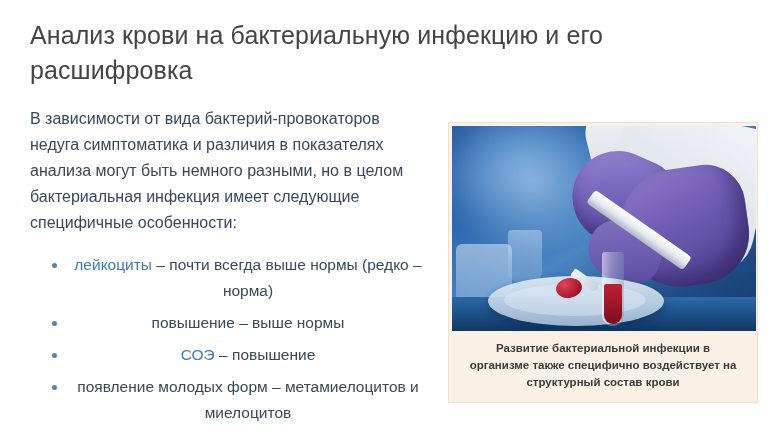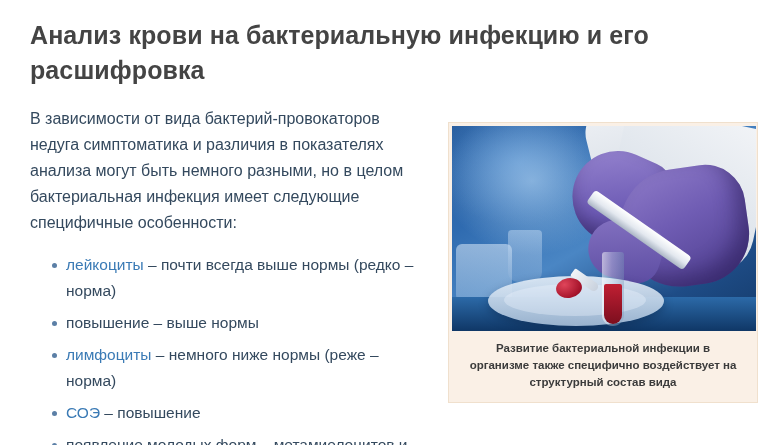--- a/index.html
+++ b/index.html
@@ -17,21 +17,21 @@
   .page {
     position: relative;
     width: 778px;
     height: 445px;
     box-sizing: border-box;
     padding: 18px 28px 0 30px;
   }
   .article-title {
     font-size: 25px;
     line-height: 35px;
-    font-weight: bold;
+    font-weight: normal;
     color: #444444;
     margin: 0 0 18px 0;
     max-width: 640px;
     letter-spacing: 0.1px;
   }
   .content-row {
     display: flex;
     align-items: flex-start;
     gap: 0;
   }
@@ -50,20 +50,21 @@
     margin: 0;
     padding: 0 0 0 22px;
   }
   .symptom-list li {
     position: relative;
     font-size: 15.5px;
     line-height: 26px;
     color: #34495e;
     margin-bottom: 6px;
     padding-left: 14px;
+    text-align: center;
   }
   .symptom-list li::before {
     content: "";
     position: absolute;
     left: 0;
     top: 11px;
     width: 5px;
     height: 5px;
     border-radius: 50%;
     background: #5b7fa6;
@@ -237,23 +238,20 @@
 
     <div class="text-col">
       <p class="intro">В зависимости от вида бактерий-провокаторов недуга симптоматика и различия в показателях анализа могут быть немного разными, но в целом бактериальная инфекция имеет следующие специфичные особенности:</p>
 
       <ul class="symptom-list">
         <li>
           <a class="link" href="#">лейкоциты</a><span> – почти всегда выше нормы (редко – норма)</span>
         </li>
         <li>
           <span>повышение – выше нормы</span>
-        </li>
-        <li>
-          <a class="link" href="#">лимфоциты</a><span> – немного ниже нормы (реже – норма)</span>
         </li>
         <li>
           <a class="link" href="#">СОЭ</a><span> – повышение</span>
         </li>
         <li>
           <span>появление молодых форм – метамиелоцитов и миелоцитов</span>
         </li>
       </ul>
     </div>
 
@@ -270,17 +268,17 @@
         <div class="ph-glove-r2"></div>
         <div class="ph-pipette"></div>
         <div class="ph-table"></div>
         <div class="ph-dish"></div>
         <div class="ph-dish-inner"></div>
         <div class="ph-tube"></div>
         <div class="ph-tube-fill"></div>
         <div class="ph-pipette-tip"></div>
         <div class="ph-blood"></div>
       </div>
-      <figcaption class="figure-caption">Развитие бактериальной инфекции в организме также специфично воздействует на структурный состав вида</figcaption>
+      <figcaption class="figure-caption">Развитие бактериальной инфекции в организме также специфично воздействует на структурный состав крови</figcaption>
     </figure>
 
   </div>
 </div>
 
 </body></html>

